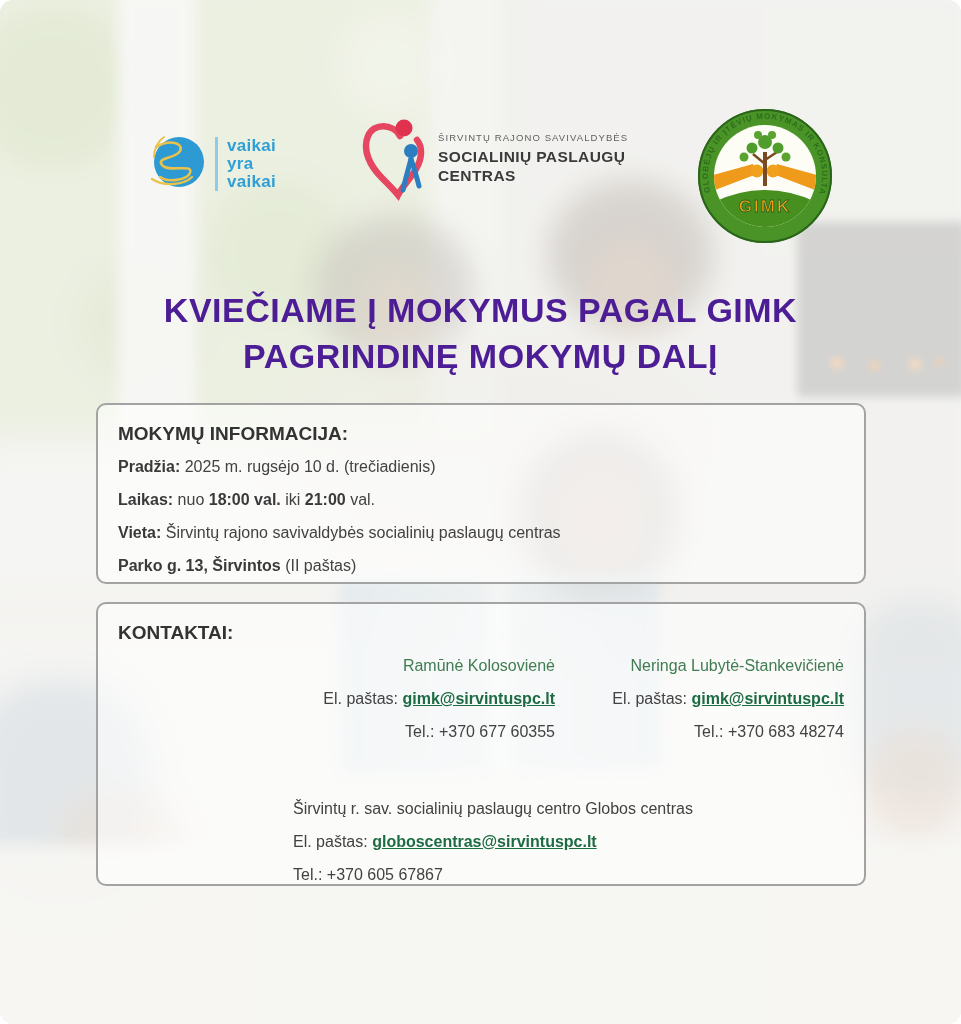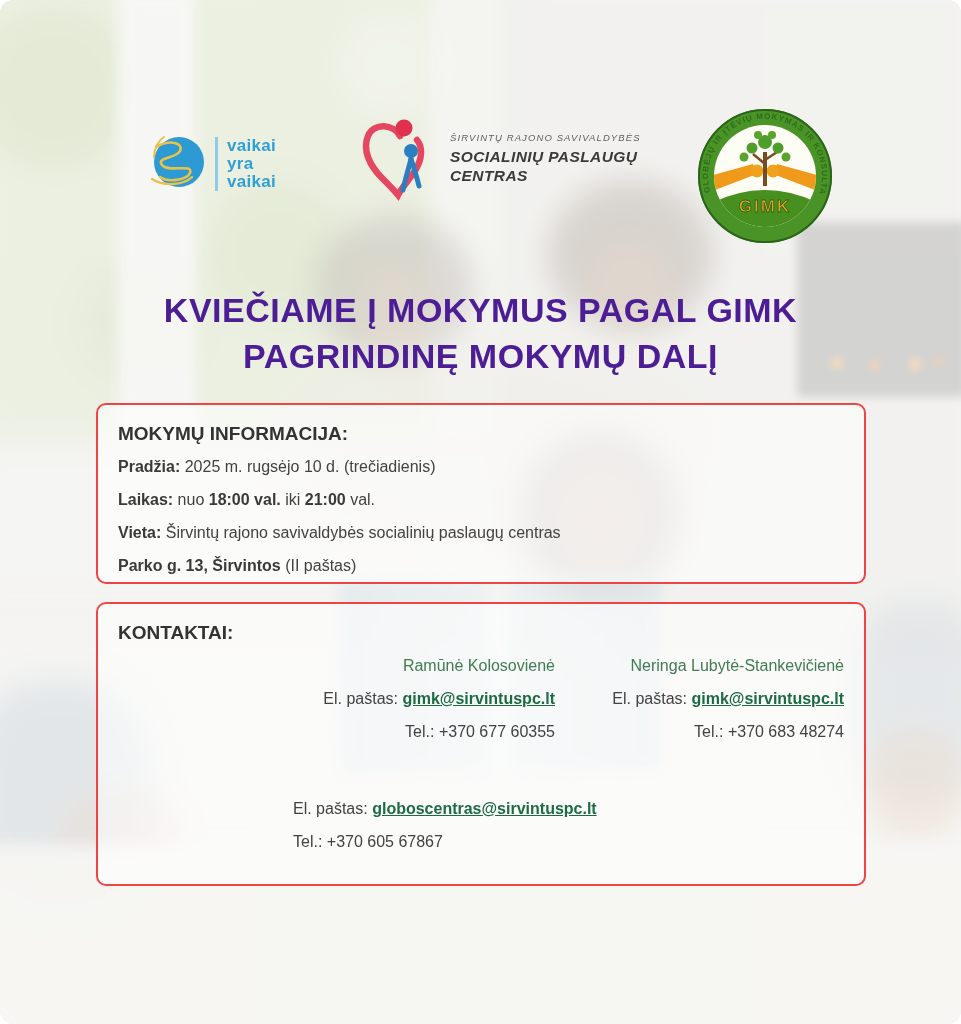--- a/index.html
+++ b/index.html
@@ -53,32 +53,32 @@
   .bg-overlay{ inset:0; background:rgba(251,251,250,0.52); }
 
   
   .content{ position:absolute; inset:0; z-index:1; }
 
   
   .logo-vaikai{ position:absolute; left:150px; top:133px; display:flex; align-items:center; }
   .vaikai-text{ margin-left:9px; padding-left:9px; border-left:3px solid #8ecbe9;
     color:#2f9fd6; font-weight:bold; font-size:17px; line-height:18px; letter-spacing:.3px; }
   .logo-spc{ position:absolute; left:360px; top:118px; display:flex; align-items:flex-start; }
-  .spc-text{ margin-left:18px; padding-top:14px;font-style:italic; }
+  .spc-text{ margin-left:6px; padding-top:14px; }
   .spc-small{ font-size:9.5px; letter-spacing:1.1px; color:#5f5f5f; margin-bottom:4px; }
   .spc-big{ font-size:15.5px; font-weight:bold; color:#3a3a3a; letter-spacing:.4px; line-height:19px; }
   .logo-gimk{ position:absolute; left:692px; top:106px; }
 
   
   .page-title{ position:absolute; left:0; right:0; top:287px; text-align:center;
     color:#4c1d95; font-weight:bold; font-size:34px; line-height:46px; letter-spacing:.5px; }
 
   
   .gbox{ position:absolute; left:96px; width:770px;
-    border:2px solid #ef4444; border-radius:10px;
+    border:2px solid #a3a3a3; border-radius:10px;
     background:rgba(255,255,255,0.55); padding:18px 20px; }
   .box-info{ top:403px; height:181px; }
   .box-contacts{ top:602px; height:284px; }
   .box-title{ font-size:19px; line-height:22px; font-weight:bold; color:#333333; margin-bottom:12px; }
   .row{ font-size:16px; line-height:20px; color:#424242; margin-bottom:13px; }
   .row b{ color:#3a3a3a; }
 
   .contact-grid{ display:grid; grid-template-columns:437px auto;text-align:right; }
   .cname{ color:#417c52; }
   .link{ color:#1d6b43; font-weight:bold; text-decoration:underline; cursor:pointer; }
@@ -210,20 +210,21 @@
           <p class="row"><span>El. paštas: </span><a class="link">gimk@sirvintuspc.lt</a></p>
           <p class="row">Tel.: +370 677 60355</p>
         </div>
         <div>
           <p class="row cname">Neringa Lubytė-Stankevičienė</p>
           <p class="row"><span>El. paštas: </span><a class="link">gimk@sirvintuspc.lt</a></p>
           <p class="row">Tel.: +370 683 48274</p>
         </div>
       </div>
       <div class="center-block">
+        <p class="row">Širvintų r. sav. socialinių paslaugų centro Globos centras</p>
         <p class="row"><span>El. paštas: </span><a class="link">globoscentras@sirvintuspc.lt</a></p>
         <p class="row">Tel.: +370 605 67867</p>
       </div>
     </div>
 
 
   </div>
 </div>
 
 </body></html>

